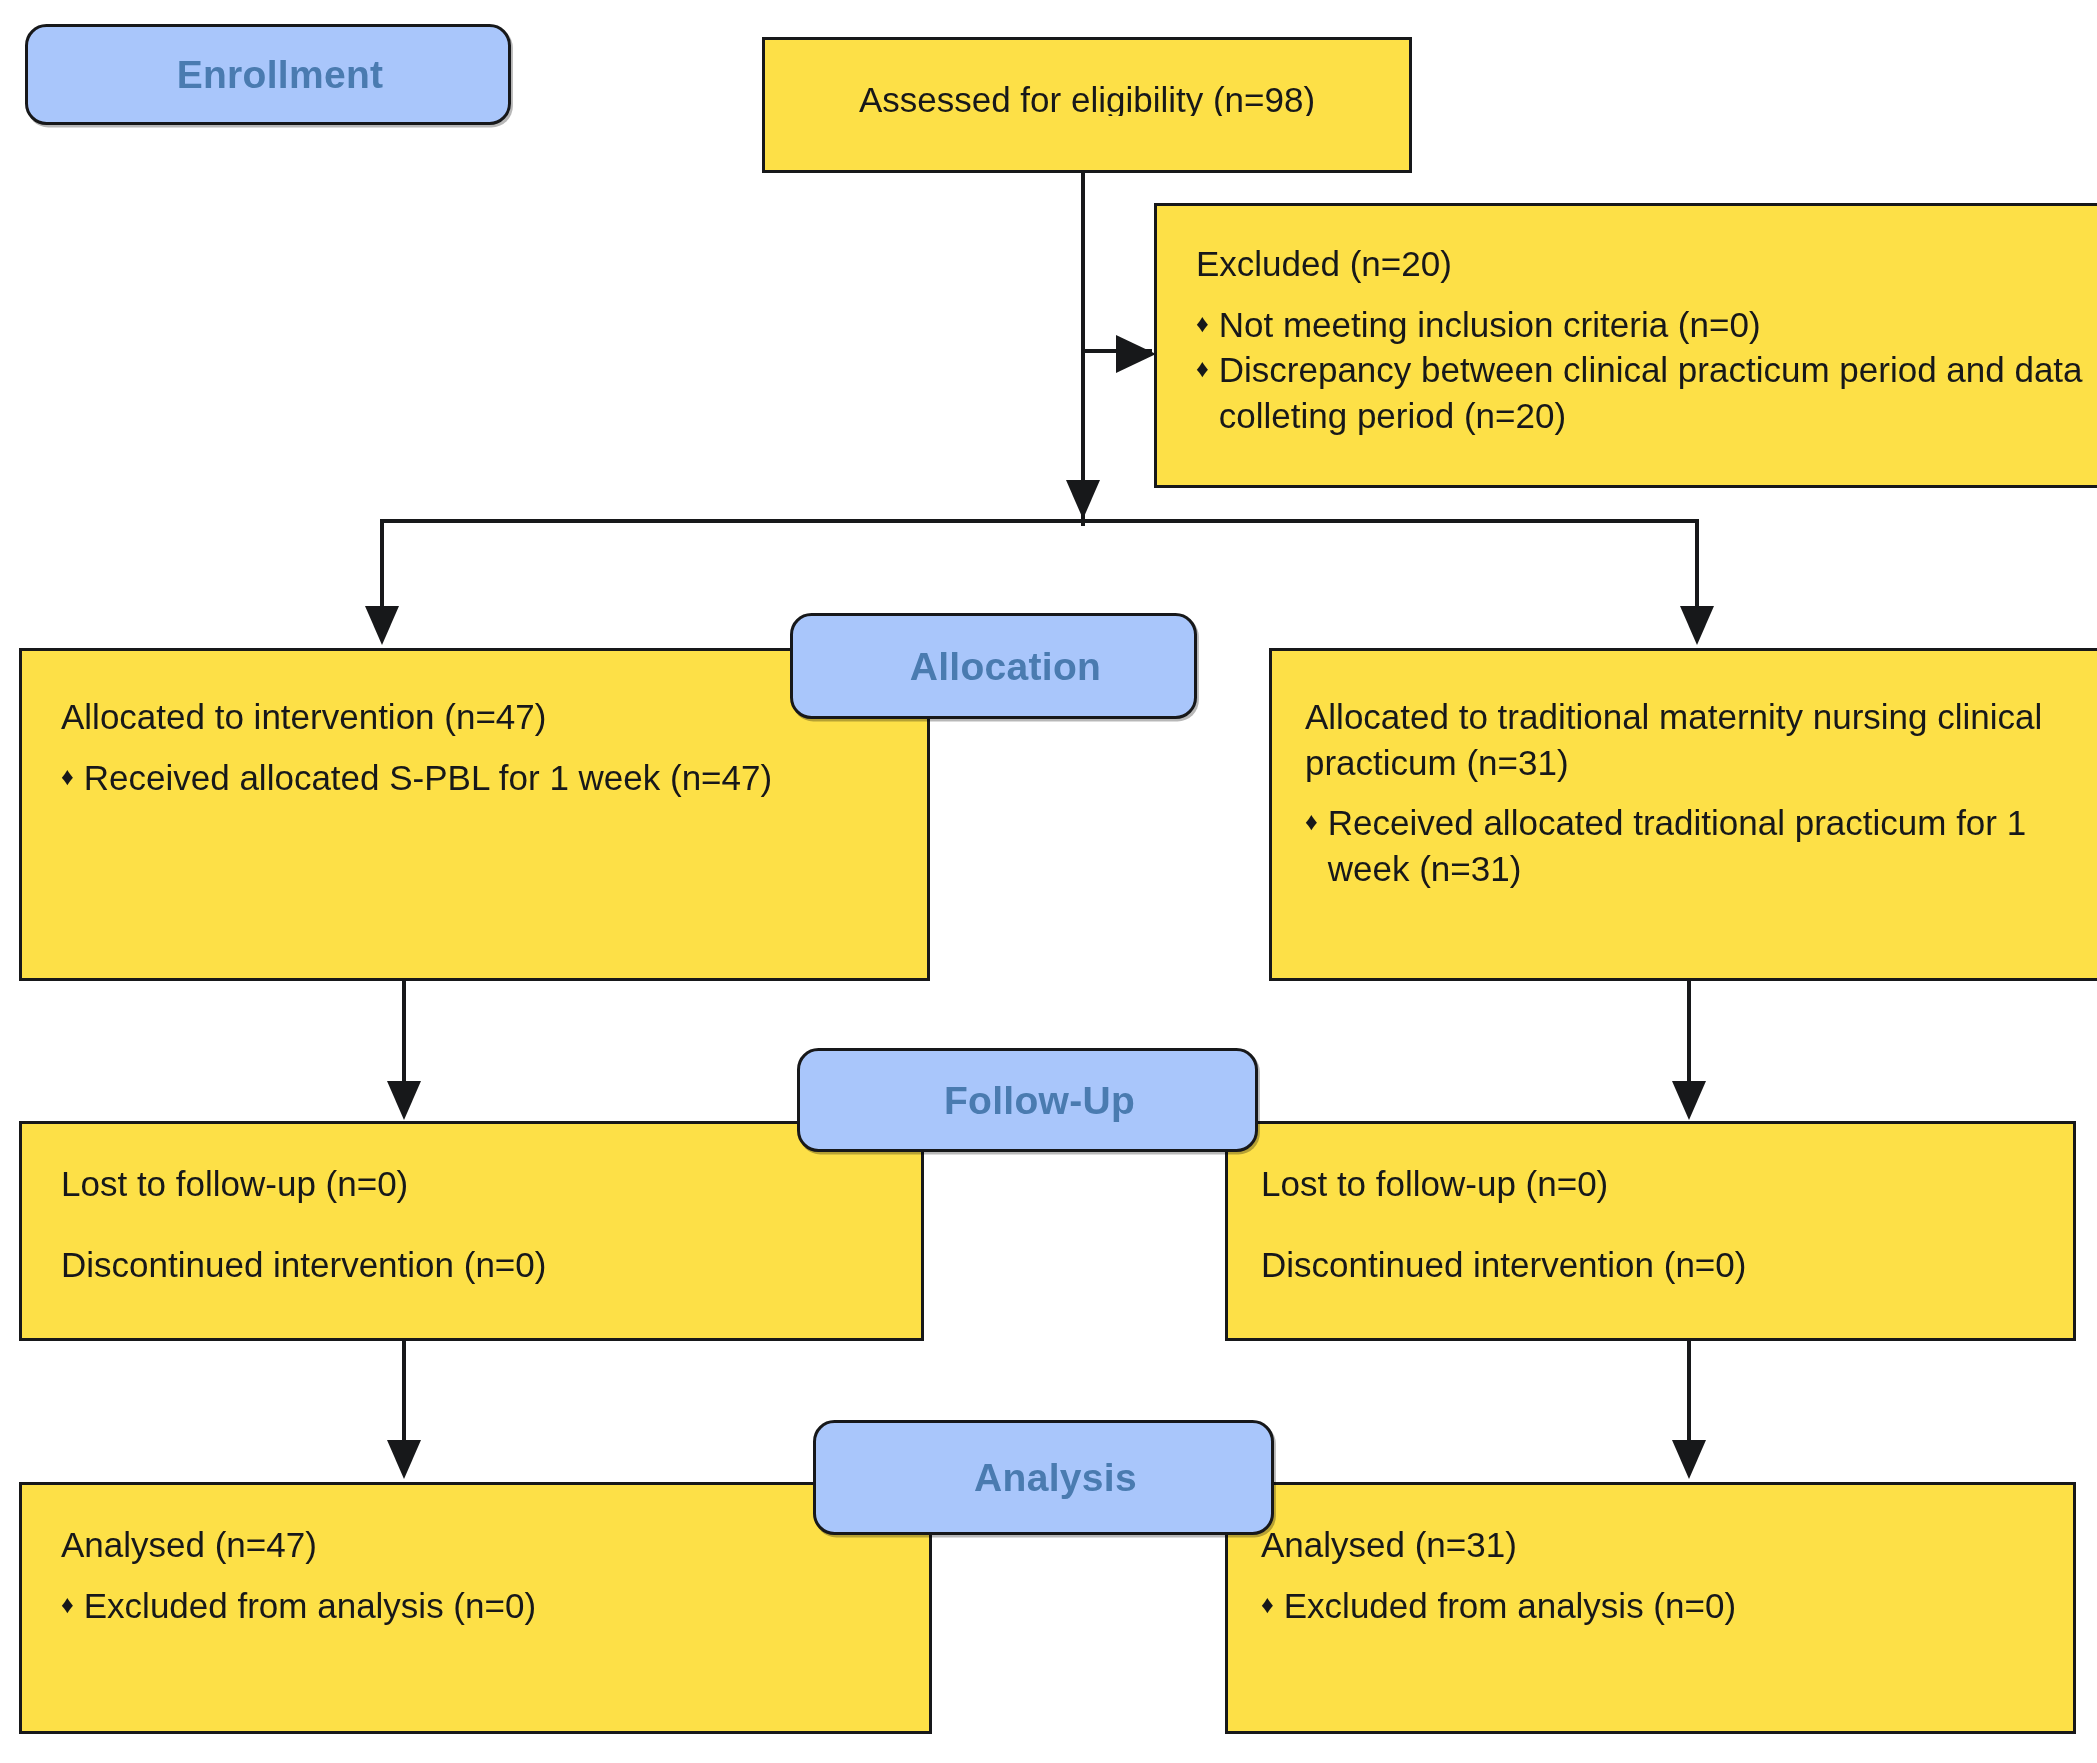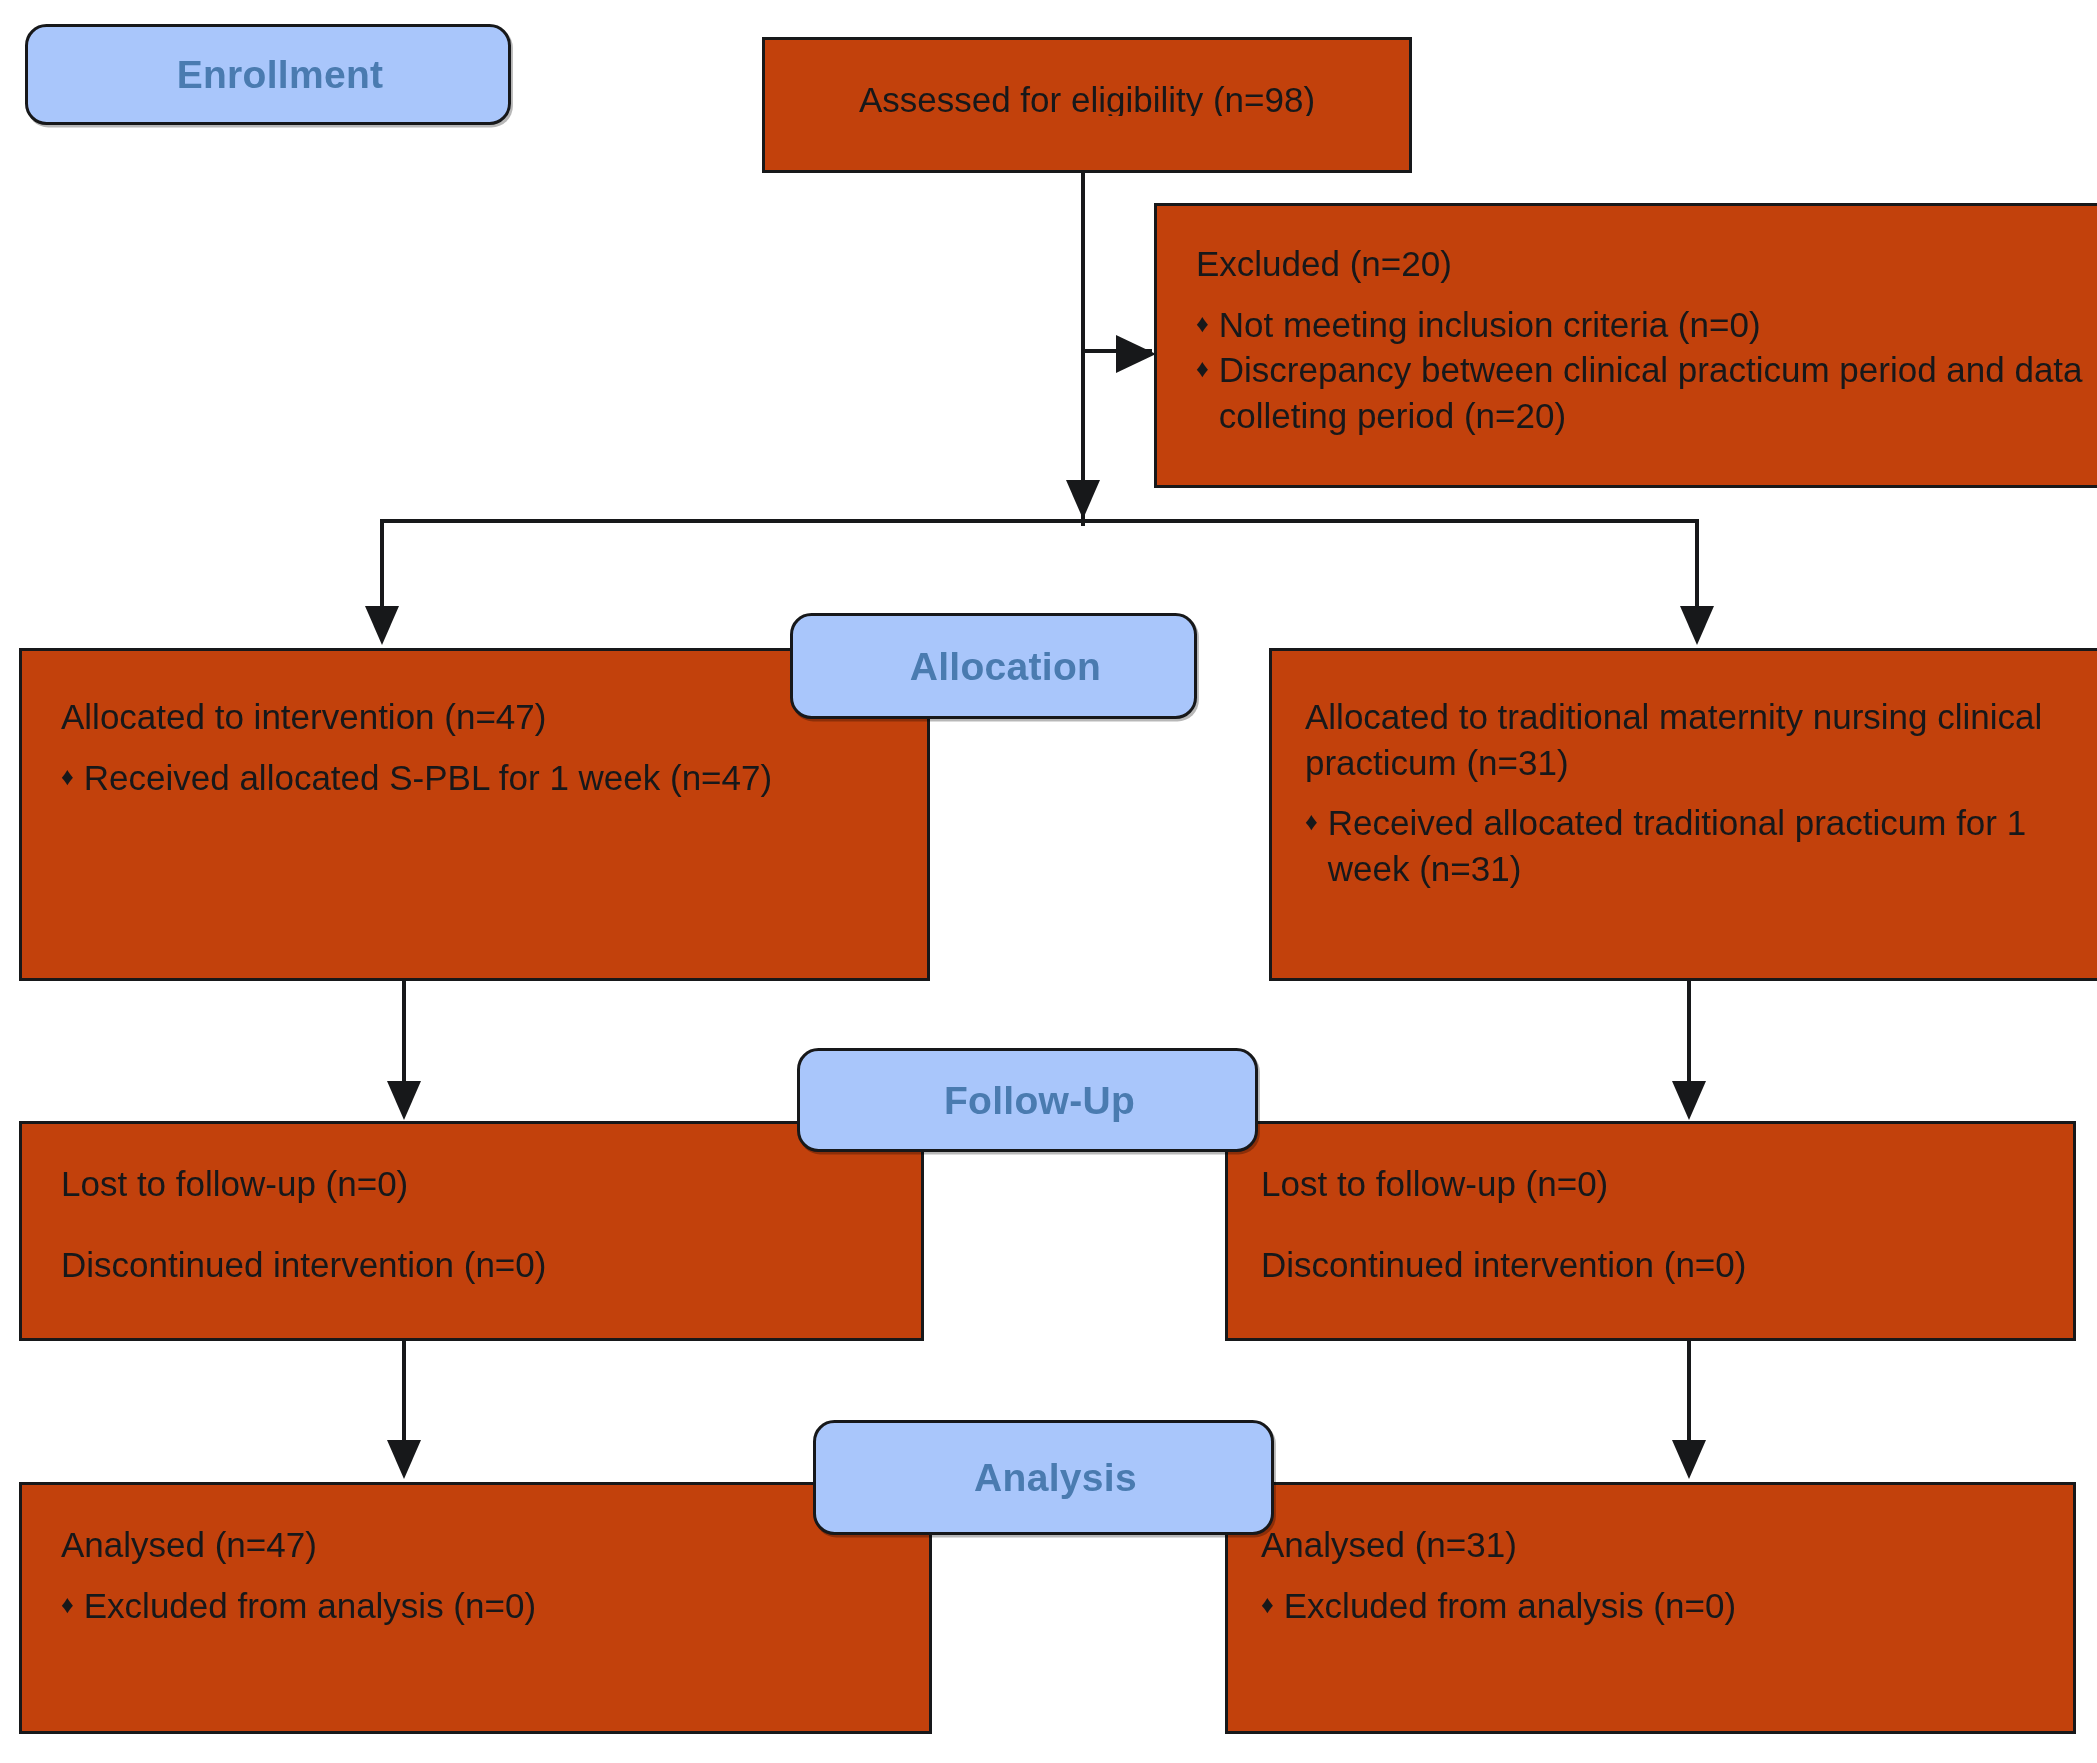--- a/index.html
+++ b/index.html
@@ -37,21 +37,21 @@
     letter-spacing: 0.3px;
     line-height: 1;
     white-space: nowrap;
     margin-left: 24px;
   }
 
   
   .box {
     position: absolute;
     box-sizing: border-box;
-    background: #c2410c;
+    background: #fde047;
     border: 3.2px solid #17181a;
     z-index: 20;
   }
   .box-inner {
     position: absolute;
     left: 25px;
     right: 16.4px;
     top: 25px;
   }
   .line {

